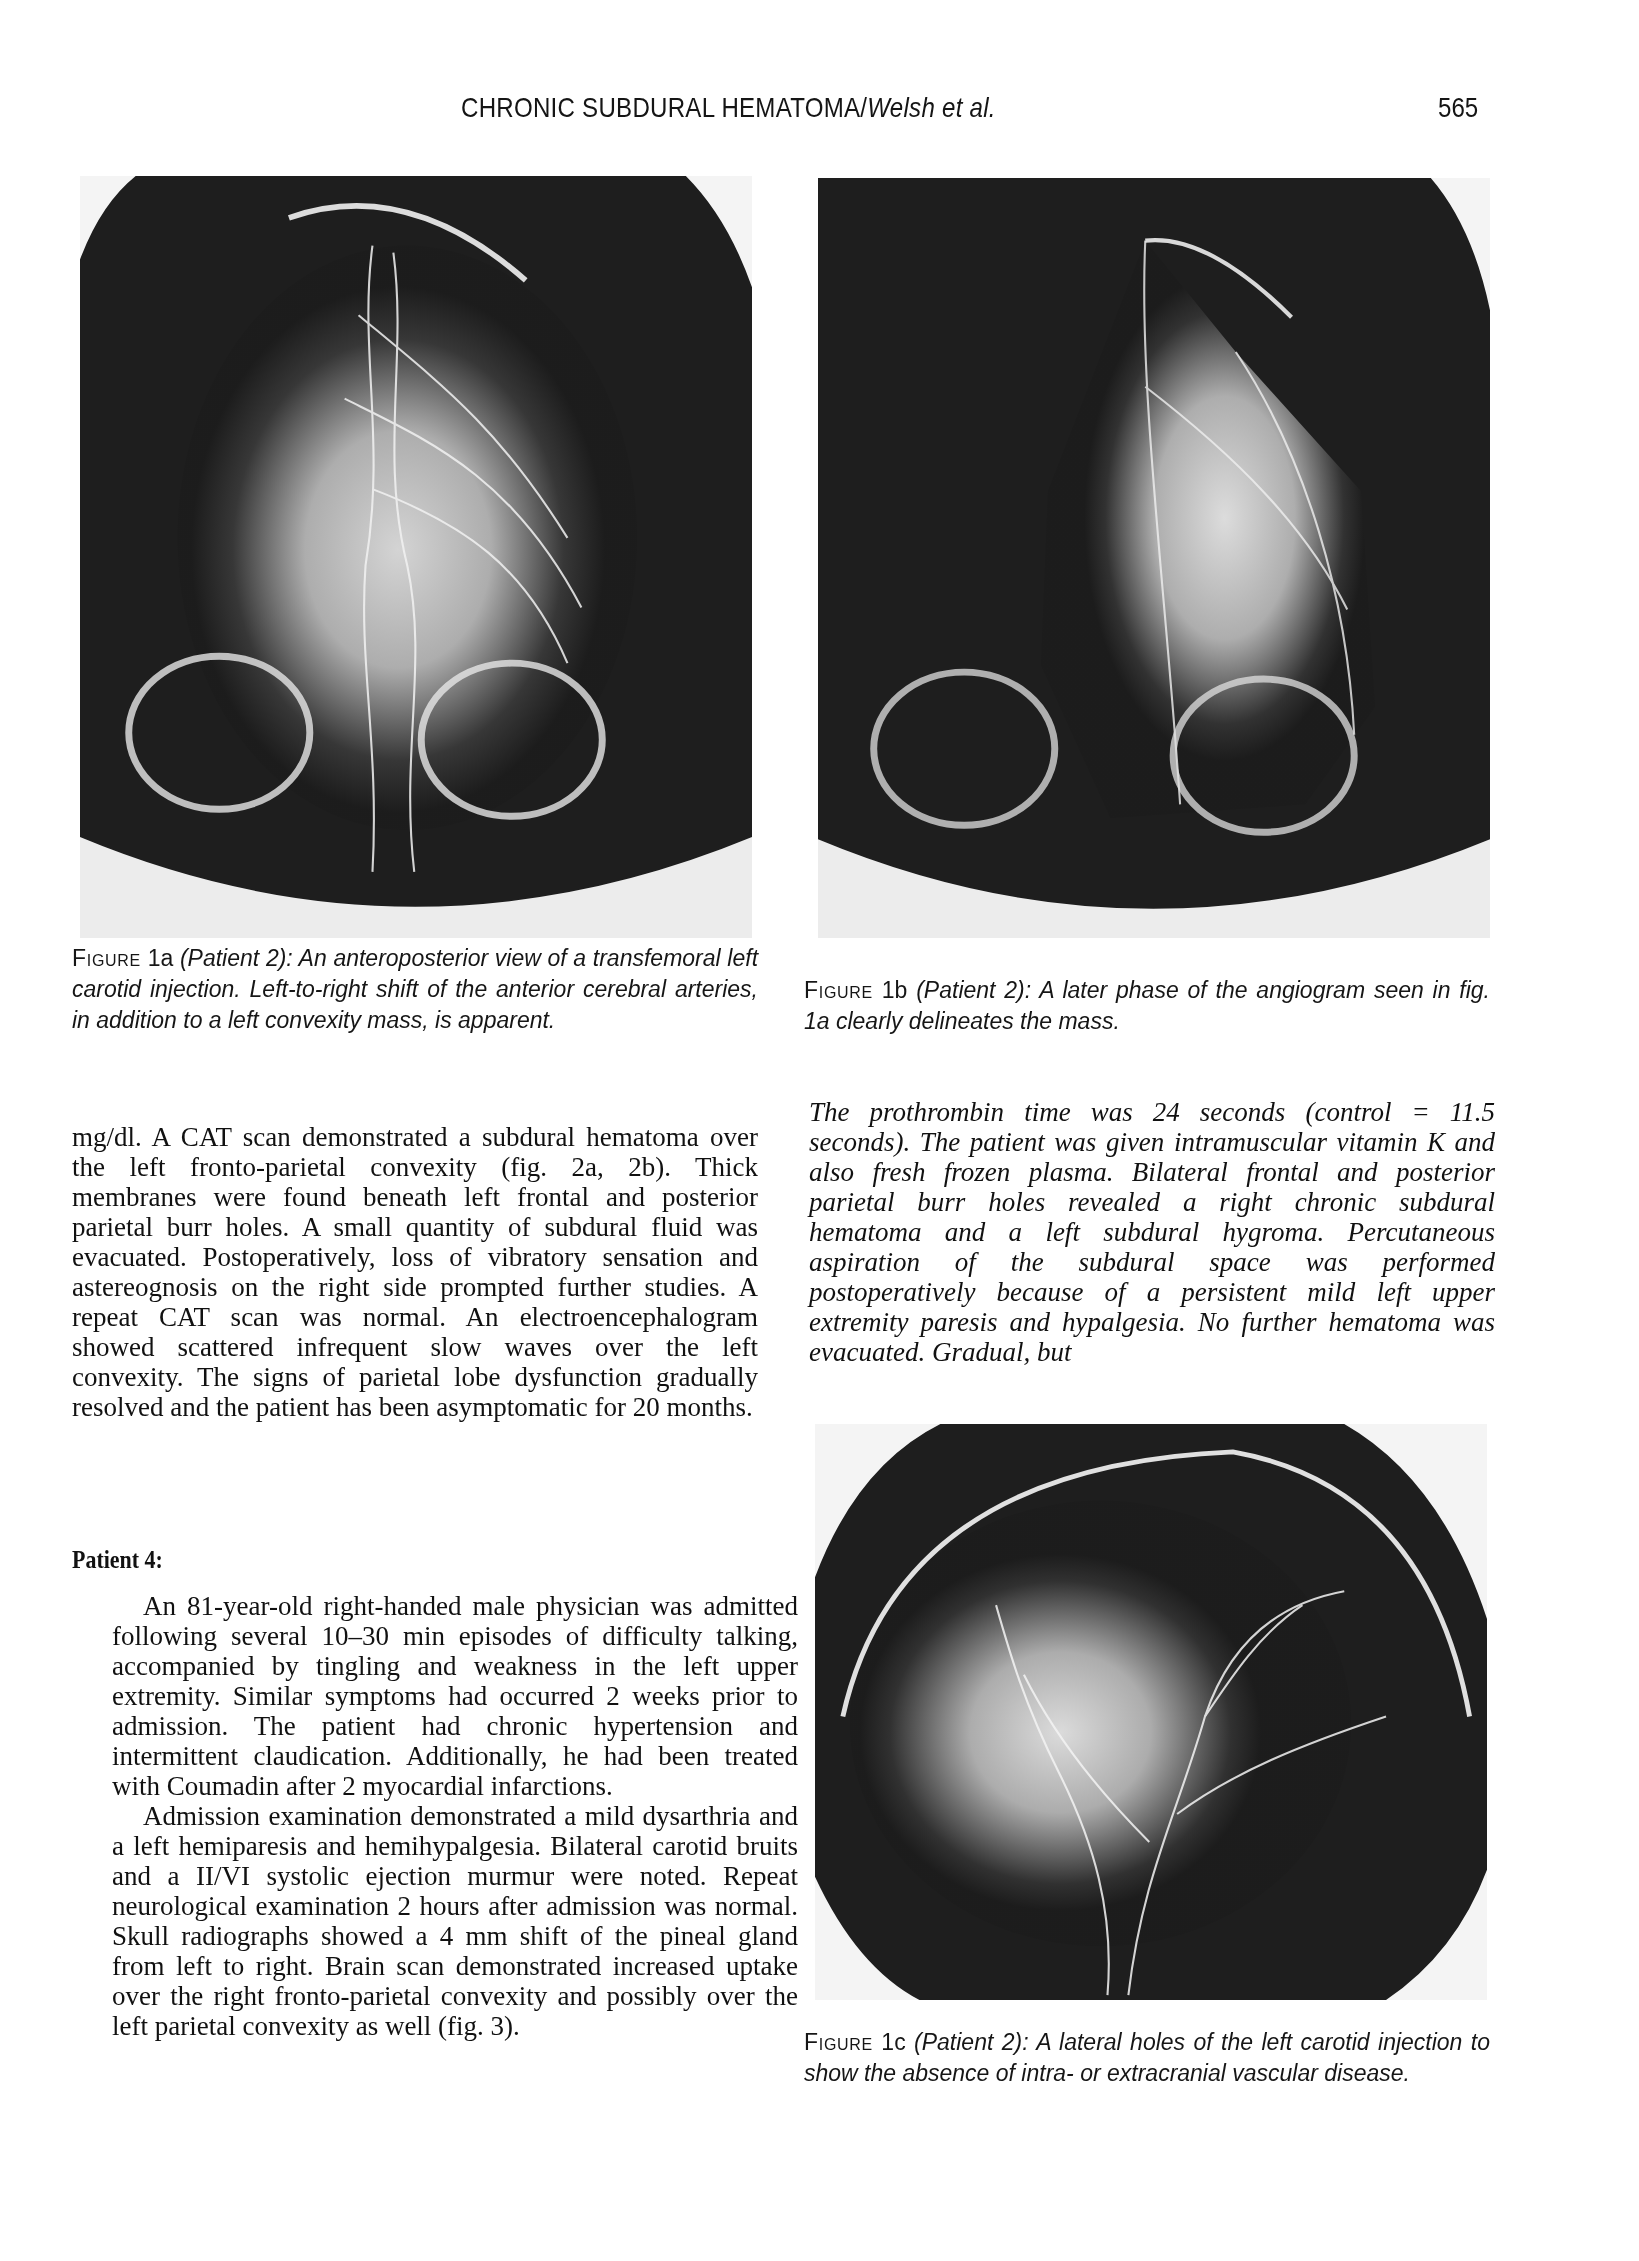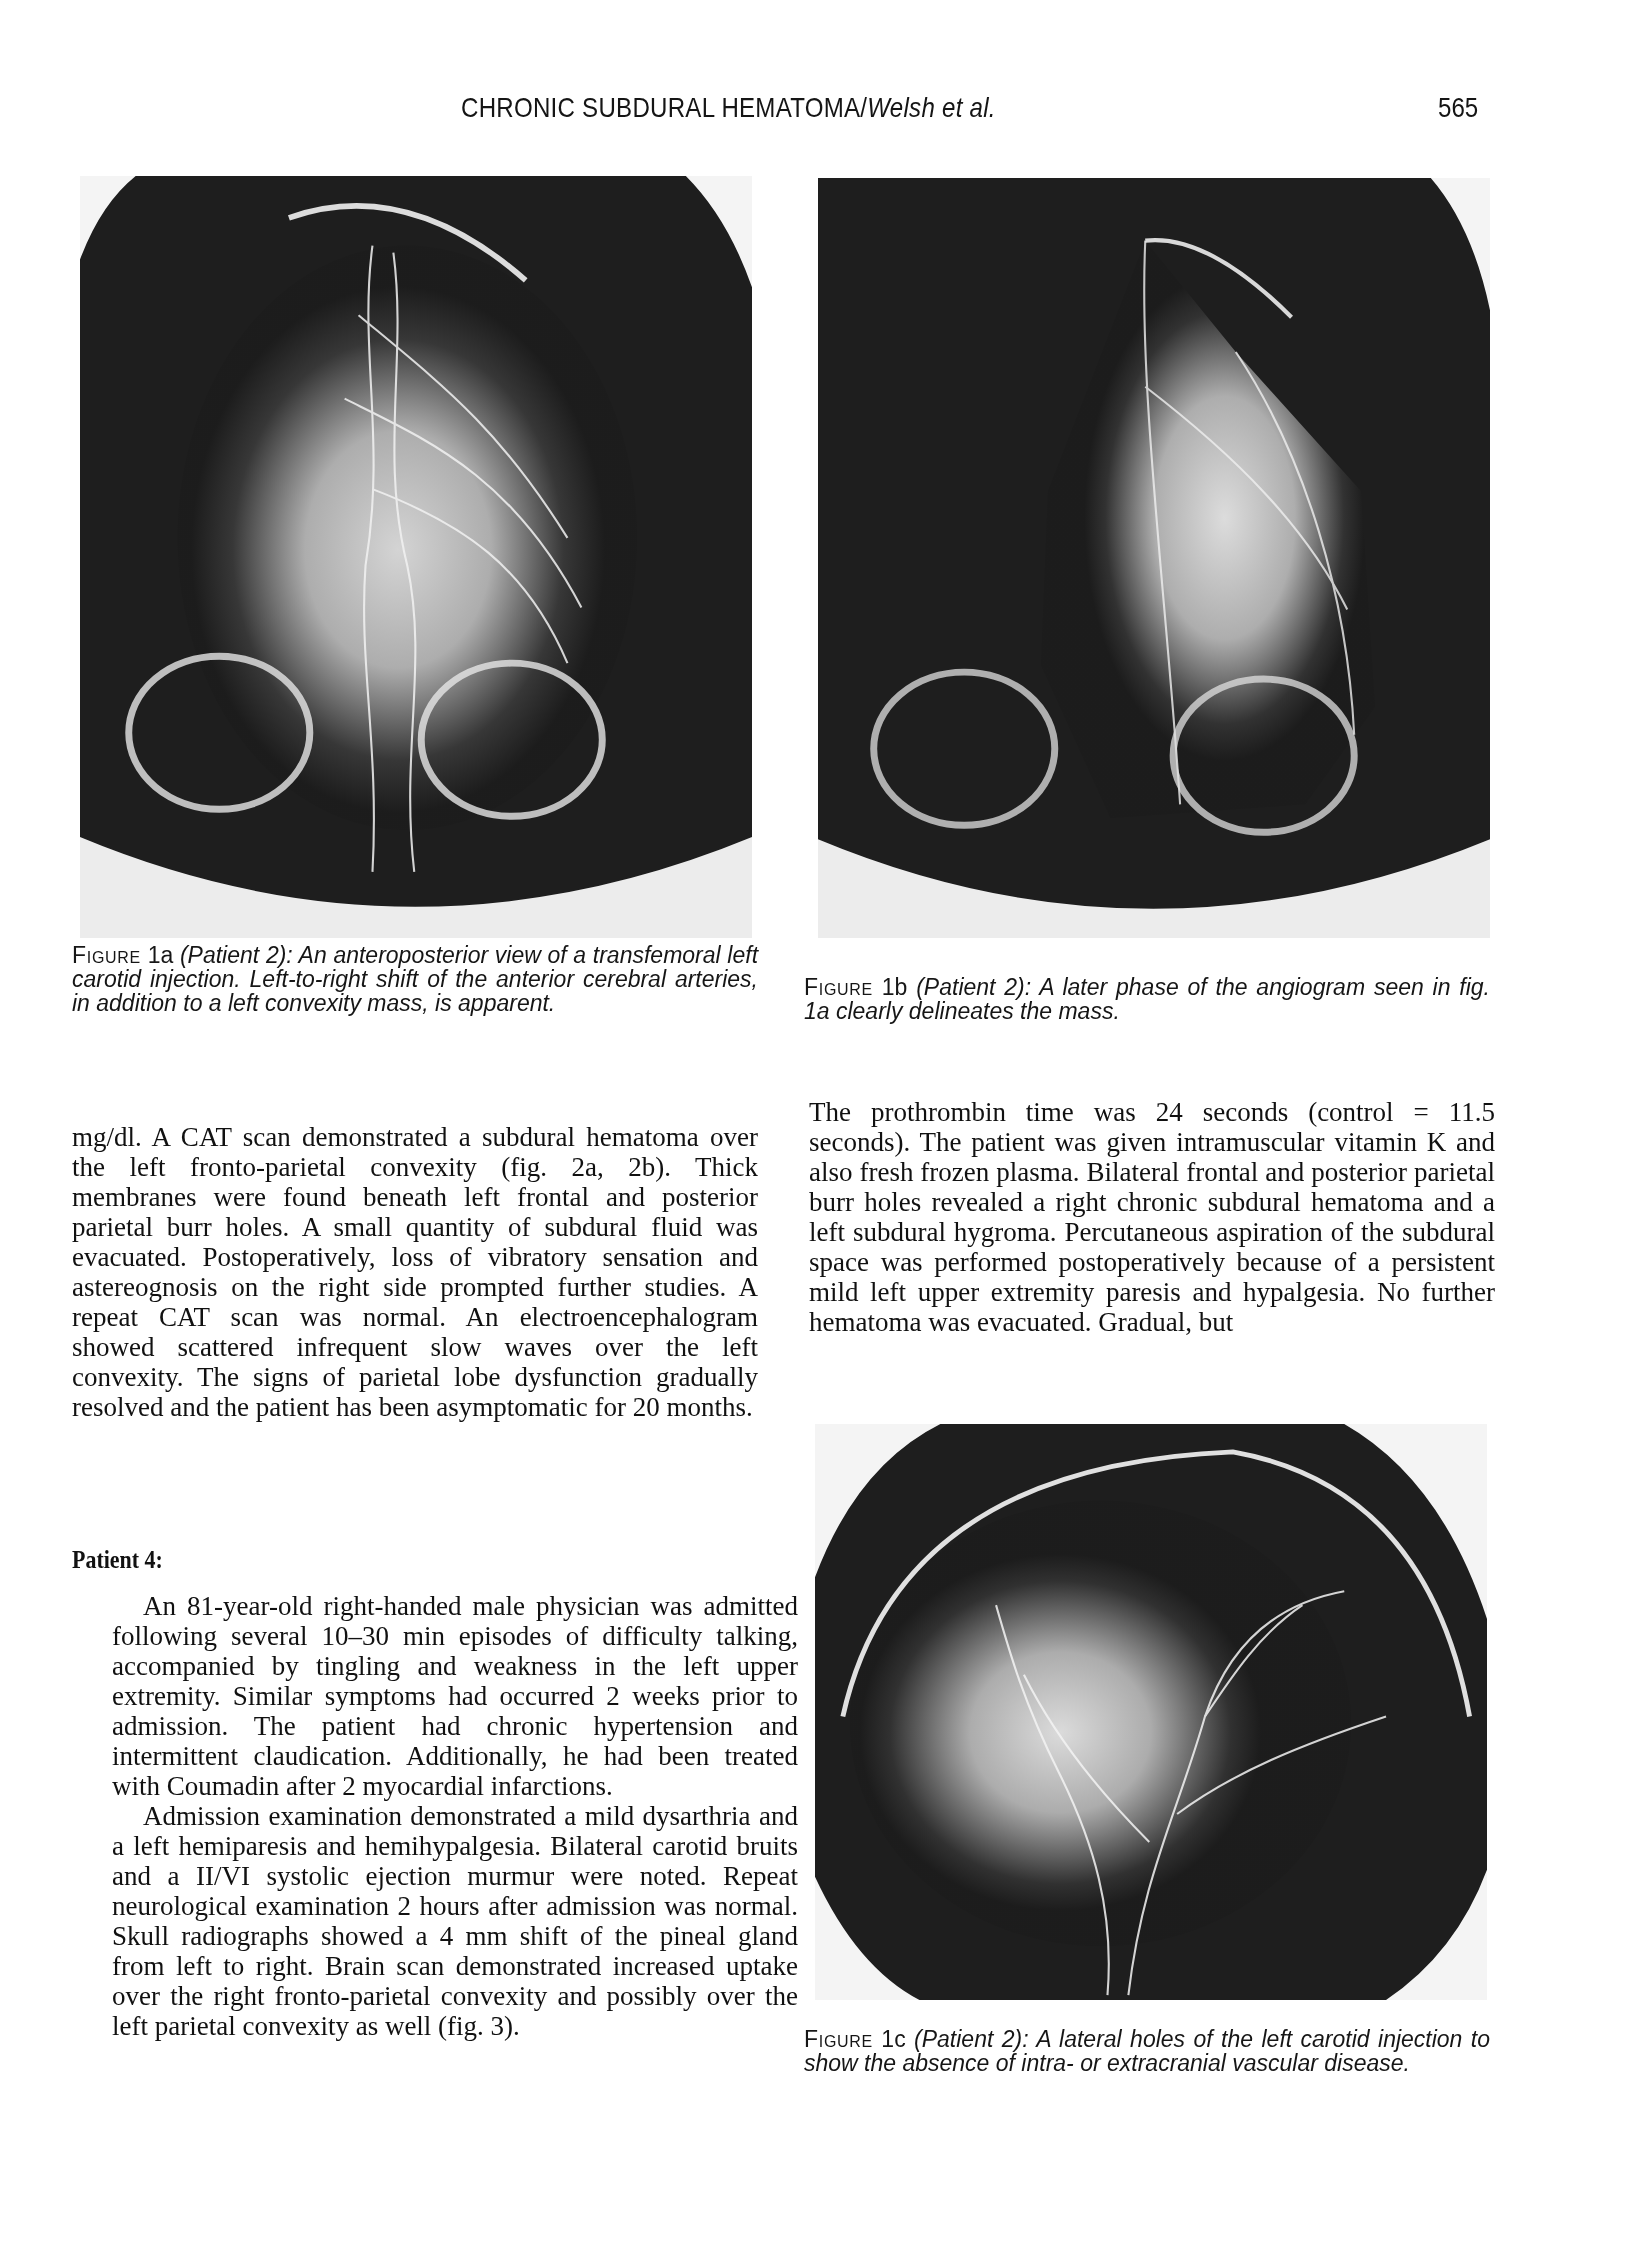--- a/index.html
+++ b/index.html
@@ -22,36 +22,36 @@
   .figure {
     position: absolute; background: #1c1c1c; overflow: hidden;
   }
   .fig-a { left: 80px; top: 176px; width: 672px; height: 762px; }
   .fig-b { left: 818px; top: 178px; width: 672px; height: 760px; }
   .fig-c { left: 815px; top: 1424px; width: 672px; height: 576px; }
   .figure svg { width: 100%; height: 100%; display: block; }
 
   .caption {
     position: absolute; font-family: "Liberation Sans", "DejaVu Sans", sans-serif;
-    font-size: 23px; line-height: 24px; font-style: italic; text-align: justify;
+    font-size: 23px; line-height: 31px; font-style: italic; text-align: justify;
     color: #161616;
   }
   .caption .fig-label { font-style: normal; font-variant: small-caps; letter-spacing: 0.7px; }
   .caption .fig-num { font-style: normal; }
   .cap-a { left: 72px; top: 943px; width: 686px; }
   .cap-b { left: 804px; top: 975px; width: 686px; }
   .cap-c { left: 804px; top: 2027px; width: 686px; }
 
   .col {
     position: absolute; font-size: 27px; line-height: 30px; text-align: justify;
     color: #111;
   }
   .col p { margin: 0; }
   .col-left-1 { left: 72px; top: 1122px; width: 686px; }
-  .col-right-1 { left: 809px; top: 1097px; width: 686px; }
+  .col-right-1 { left: 809px; top: 1097px; width: 686px; font-style: italic; }
   .heading {
     position: absolute; left: 72px; top: 1546px;
     font-weight: bold; font-size: 24.4px; transform: scaleX(0.9); transform-origin: left top;
   }
   .col-left-2 { left: 72px; top: 1591px; width: 686px; margin-left: 40px; }
   .indent { text-indent: 31px; }
 </style>
 </head>
 <body>
 

